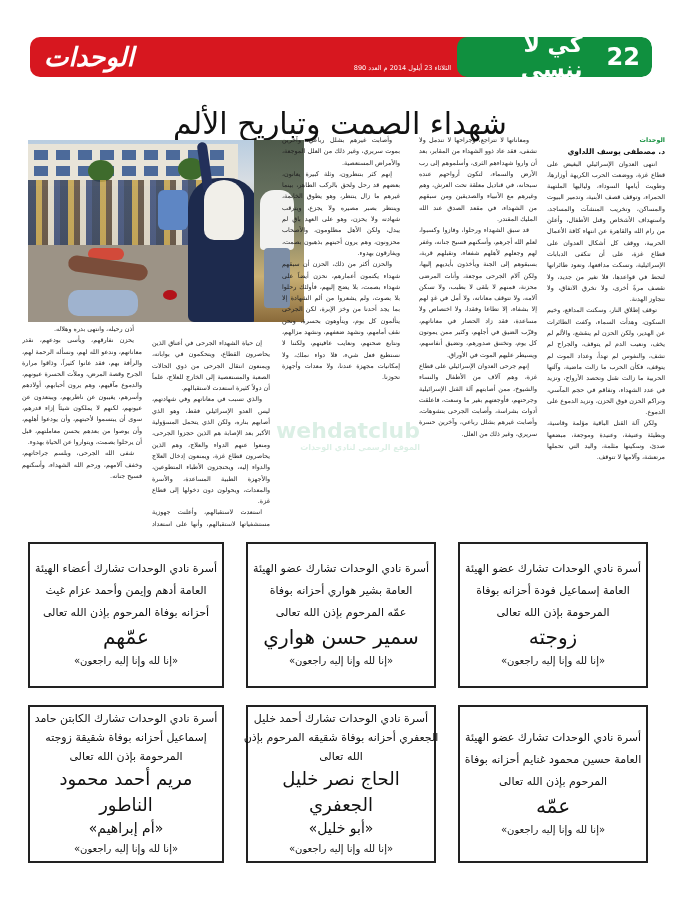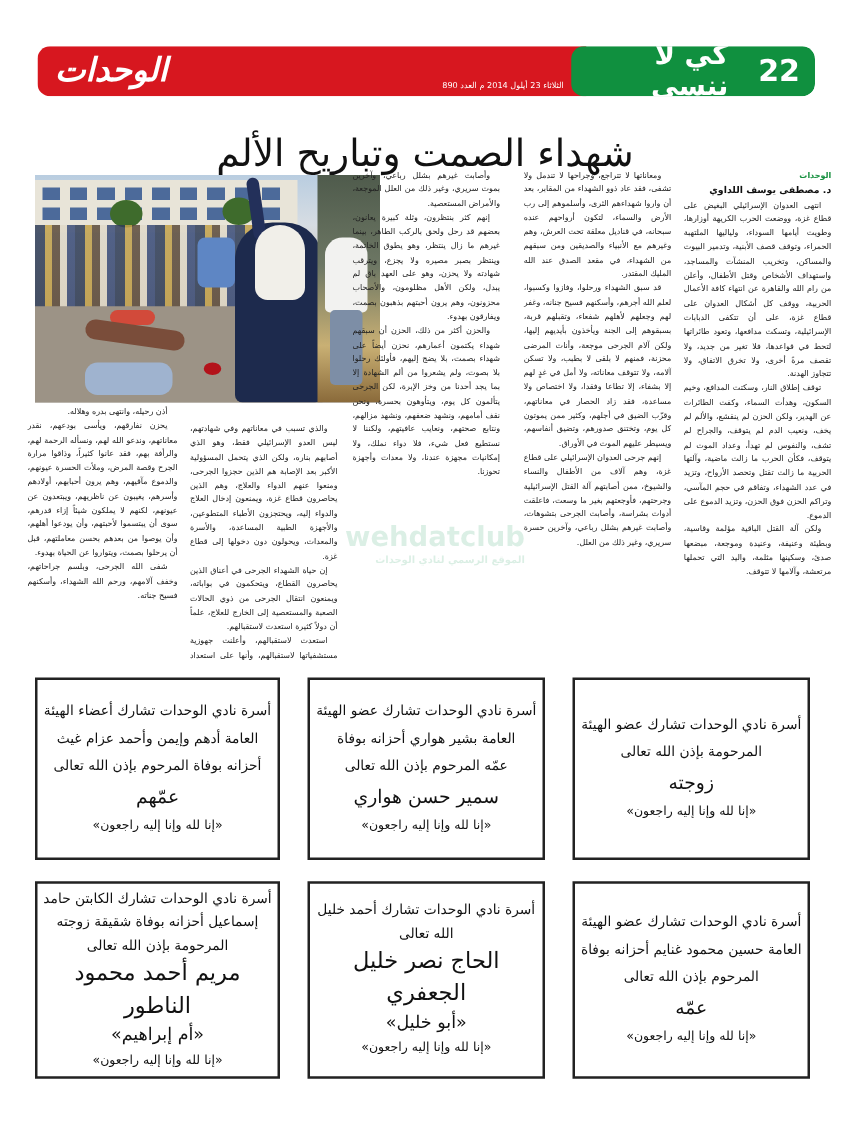--- a/index.html
+++ b/index.html
@@ -83,21 +83,21 @@
   .watermark .sub { font-size: 8px; display: block; }
 
   
   .ads { position: absolute; left: 28px; top: 542px; width: 620px; height: 330px; }
   .ad {
     position: absolute; border: 2px solid #222; box-sizing: border-box; background: #fff;
     display: flex; flex-direction: column; align-items: center; justify-content: center;
     text-align: center; padding: 4px 6px; font-family: "DejaVu Sans", sans-serif; color: #111;
   }
   .ad .line { font-size: 11px; line-height: 22px; white-space: nowrap; }
-  .ad .name { font-size: 15px; line-height: 26px; font-weight: normal; }
+  .ad .name { font-size: 20px; line-height: 26px; font-weight: normal; }
   .ad .name.big { font-size: 18px; }
   .ad .nick { font-size: 14px; line-height: 20px; }
   .ad .closing { font-size: 10px; line-height: 22px; }
   .ad.tall .line { line-height: 19px; }
   #ad-r1c1 { right: 0;   top: 0;   width: 190px; height: 146px; }
   #ad-r1c2 { right: 212px; top: 0; width: 190px; height: 146px; }
   #ad-r1c3 { right: 424px; top: 0; width: 196px; height: 146px; }
   #ad-r2c1 { right: 0;   top: 163px; width: 190px; height: 158px; }
   #ad-r2c2 { right: 212px; top: 163px; width: 190px; height: 158px; }
   #ad-r2c3 { right: 424px; top: 163px; width: 196px; height: 158px; }
@@ -151,40 +151,41 @@
   <p>إنهم جرحى العدوان الإسرائيلي على قطاع غزة، وهم آلاف من الأطفال والنساء والشيوخ، ممن أصابتهم آلة القتل الإسرائيلية وجرحتهم، فأوجعتهم بغير ما وسعت، فاعلقت أدوات بشراسة، وأصابت الجرحى بتشوهات، وأصابت غيرهم بشلل رباعي، وآخرين حسرة سريري، وغير ذلك من العلل.</p>
 </div>
 
 <div class="col" id="col3b">
   <p>وأصابت غيرهم بشلل رباعي، وآخرين بموت سريري، وغير ذلك من العلل الموجعة، والأمراض المستعصية.</p>
   <p>إنهم كثر بنتظرون، وثلة كبيرة يعانون، بعضهم قد رحل ولحق بالركب الطاهر، بينما غيرهم ما زال ينتظر، وهو يطوق الخاتمة، وينتظر بصبر مصيره ولا يجزع، ويترقب شهادته ولا يحزن، وهو على العهد باق لم يبدل، ولكن الأهل مظلومون، والأصحاب محزونون، وهم يرون أحبتهم بذهبون بصمت، ويفارقون بهدوء.</p>
   <p>والحزن أكثر من ذلك، الحزن أن سبقهم شهداء يكتمون أعمارهم، نحزن أيضاً على شهداء بصمت، بلا يضج إليهم، فأولئك رحلوا بلا بصوت، ولم يشعروا من ألم الشهادة إلا بما يجد أحدنا من وخز الإبرة، لكن الجرحى يتألمون كل يوم، ويتأوهون بحسرة، ونحن نقف أمامهم، ونشهد ضعفهم، ونشهد مزالهم، ونتابع صحتهم، ونعايب عافيتهم، ولكننا لا نستطيع فعل شيء، فلا دواء نملك، ولا إمكانيات مجهزة عندنا، ولا معدات وأجهزة تحوزنا.</p>
 </div>
 
 <div class="col" id="col4">
+  <p>إن حياة الشهداء الجرحى في أعناق الذين يحاصرون القطاع، ويتحكمون في بواباته، ويمنعون انتقال الجرحى من ذوي الحالات الصعبة والمستعصية إلى الخارج للعلاج، علماً أن دولاً كثيرة استعدت لاستقبالهم.</p>
   <p>والذي تسبب في معاناتهم وفي شهادتهم، ليس العدو الإسرائيلي فقط، وهو الذي أصابهم بناره، ولكن الذي يتحمل المسؤولية الأكبر بعد الإصابة هم الذين حجزوا الجرحى، ومنعوا عنهم الدواء والعلاج، وهم الذين يحاصرون قطاع غزة، ويمنعون إدخال العلاج والدواء إليه، ويحتجزون الأطباء المتطوعين، والأجهزة الطبية المساعدة، والأسرة والمعدات، ويحولون دون دخولها إلى قطاع غزة.</p>
-  <p>إن حياة الشهداء الجرحى في أعناق الذين يحاصرون القطاع، ويتحكمون في بواباته، ويمنعون انتقال الجرحى من ذوي الحالات الصعبة والمستعصية إلى الخارج للعلاج، علماً أن دولاً كثيرة استعدت لاستقبالهم.</p>
   <p>استعدت لاستقبالهم، وأعلنت جهوزية مستشفياتها لاستقبالهم، وأنها على استعداد لنقلهم إلى بلادها حال السماح لهم بمغادرة قطاع غزة إلى مصر، وأنها تتكفل بنفقات العلاج ومرافقة المرضى طوال فترة وجودهم في الخارج.</p>
 
 </div>
 
 <div class="col" id="col5">
   <p>أذن رحيله، وانتهى بدره وهلاله.</p>
   <p>يحزن نفارقهم، ويأسى بودعهم، نقدر معاناتهم، وندعو الله لهم، ونسأله الرحمة لهم، والرأفة بهم، فقد عانوا كثيراً، وذاقوا مرارة الجرح وقصة المرض، وملأت الحسرة عيونهم، والدموع مآقيهم، وهم يرون أحبابهم، أولادهم وأسرهم، يغيبون عن ناظريهم، ويبتعدون عن عيونهم، لكنهم لا يملكون شيئاً إزاء قدرهم، سوى أن يبتسموا لأحبتهم، وأن يودعوا أهلهم، وأن يوصوا من بعدهم بحسن معاملتهم، قبل أن يرحلوا بصمت، ويتواروا عن الحياة بهدوء.</p>
   <p>شفى الله الجرحى، وبلسم جراحاتهم، وخفف آلامهم، ورحم الله الشهداء، وأسكنهم فسيح جناته.</p>
 </div>
 
 <div class="watermark">
   <span>wehdatclub</span>
   <span class="sub">الموقع الرسمي لنادي الوحدات</span>
 </div>
 
 <div class="ads">
   <div class="ad" id="ad-r1c1">
     <div class="line">أسرة نادي الوحدات تشارك عضو الهيئة</div>
+    <div class="line">العامة إسماعيل فودة أحزانه بوفاة</div>
     <div class="line">المرحومة بإذن الله تعالى</div>
     <div class="name">زوجته</div>
     <div class="closing">«إنا لله وإنا إليه راجعون»</div>
   </div>
   <div class="ad" id="ad-r1c2">
     <div class="line">أسرة نادي الوحدات تشارك عضو الهيئة</div>
     <div class="line">العامة بشير هواري أحزانه بوفاة</div>
     <div class="line">عمّه المرحوم بإذن الله تعالى</div>
     <div class="name">سمير حسن هواري</div>
     <div class="closing">«إنا لله وإنا إليه راجعون»</div>
@@ -198,20 +199,21 @@
   </div>
   <div class="ad" id="ad-r2c1">
     <div class="line">أسرة نادي الوحدات تشارك عضو الهيئة</div>
     <div class="line">العامة حسين محمود غنايم أحزانه بوفاة</div>
     <div class="line">المرحوم بإذن الله تعالى</div>
     <div class="name">عمّه</div>
     <div class="closing">«إنا لله وإنا إليه راجعون»</div>
   </div>
   <div class="ad tall" id="ad-r2c2">
     <div class="line">أسرة نادي الوحدات تشارك أحمد خليل</div>
+    <div class="line">الجعفري أحزانه بوفاة شقيقه المرحوم بإذن</div>
     <div class="line">الله تعالى</div>
     <div class="name big">الحاج نصر خليل الجعفري</div>
     <div class="nick">«أبو خليل»</div>
     <div class="closing">«إنا لله وإنا إليه راجعون»</div>
   </div>
   <div class="ad tall" id="ad-r2c3">
     <div class="line">أسرة نادي الوحدات تشارك الكابتن حامد</div>
     <div class="line">إسماعيل أحزانه بوفاة شقيقة زوجته</div>
     <div class="line">المرحومة بإذن الله تعالى</div>
     <div class="name big">مريم أحمد محمود الناطور</div>

